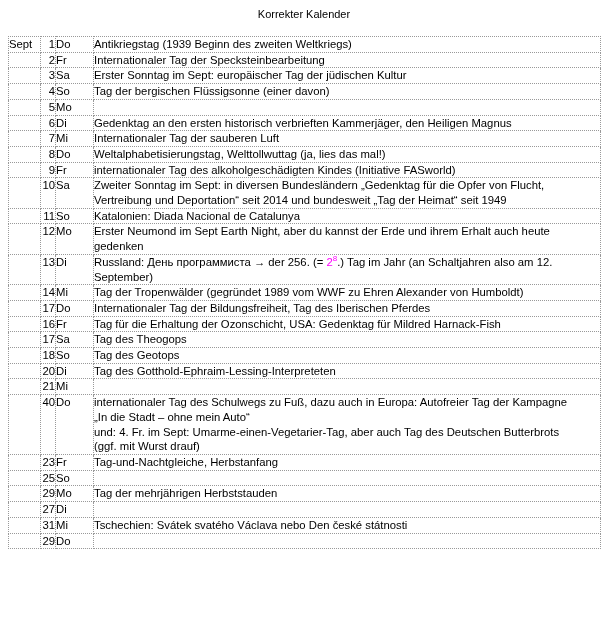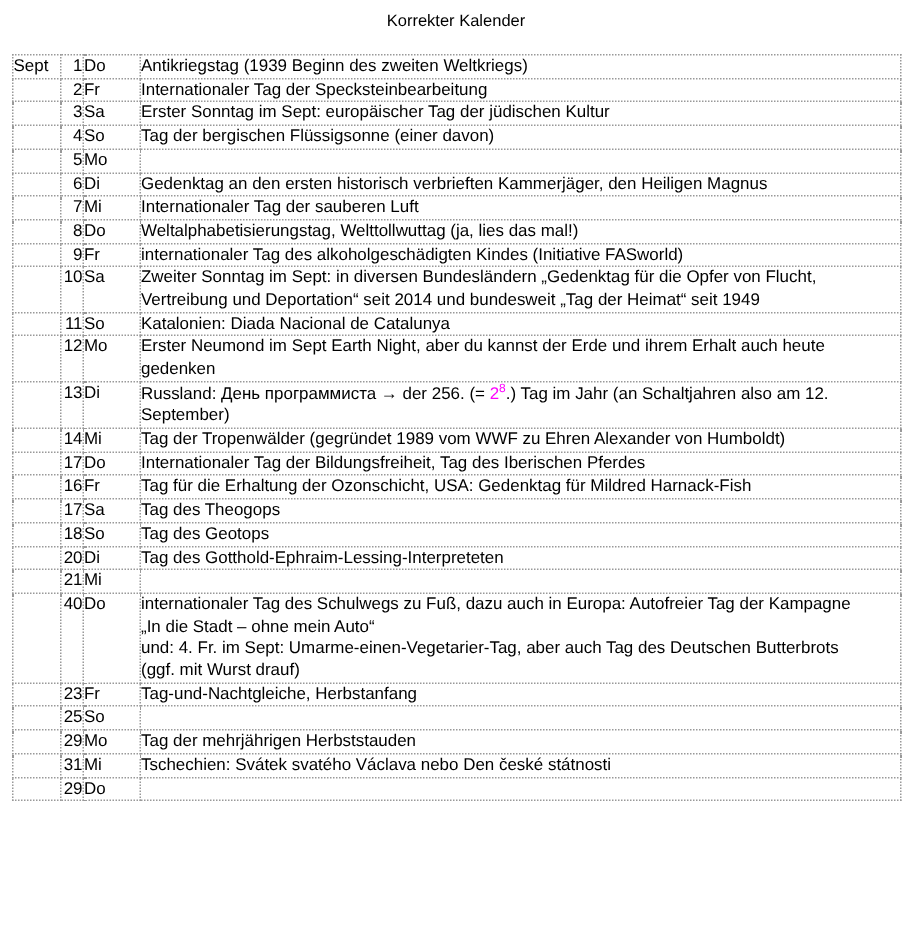--- a/index.html
+++ b/index.html
@@ -196,20 +196,26 @@
           <td class="c-desc"></td>
         </tr>
         <tr>
           <td class="c-month"></td>
           <td class="c-day">29</td>
           <td class="c-wd">Mo</td>
           <td class="c-desc"><span>Tag der mehrjährigen Herbststauden</span></td>
         </tr>
         <tr>
           <td class="c-month"></td>
+          <td class="c-day">27</td>
+          <td class="c-wd">Di</td>
+          <td class="c-desc"></td>
+        </tr>
+        <tr>
+          <td class="c-month"></td>
           <td class="c-day">31</td>
           <td class="c-wd">Mi</td>
           <td class="c-desc"><span>Tschechien: Svátek svatého Václava nebo Den české státnosti</span></td>
         </tr>
         <tr>
           <td class="c-month"></td>
           <td class="c-day">29</td>
           <td class="c-wd">Do</td>
           <td class="c-desc"></td>
         </tr>

